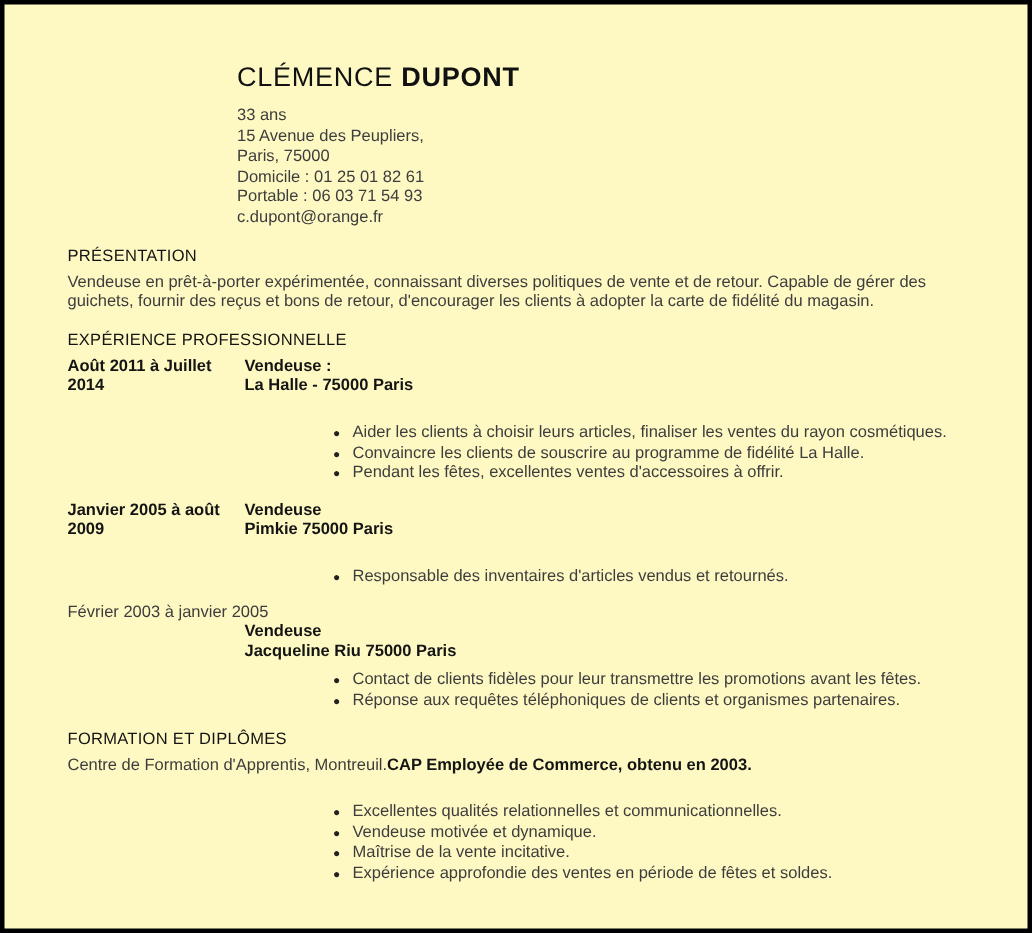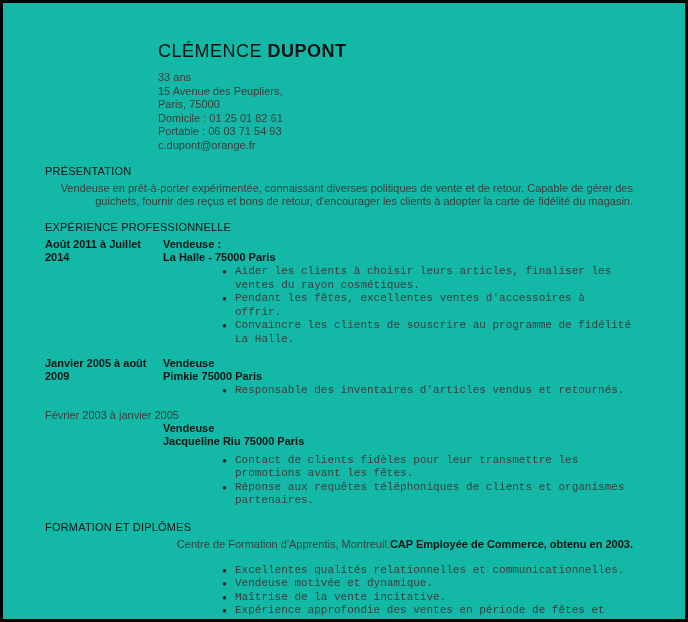--- a/index.html
+++ b/index.html
@@ -1,21 +1,21 @@
 <!DOCTYPE html>
 <html><head>
 <meta charset="utf-8">
 <style>
   html, body { margin: 0; padding: 0; background: #fff; }
   .page {
     width: 688px;
     height: 622px;
     box-sizing: border-box;
     border: 3px solid #000;
-    background: #14b8a6;
+    background: #fef9c3;
     padding: 38px 52px 0 42px;
     font-family: "Liberation Sans", "DejaVu Sans", sans-serif;
     font-size: 11px;
     line-height: 13px;
     color: #3d3d3d;
     overflow: hidden;
   }
   .name {
     margin: 0 0 10px 113px;
     font-size: 18px;
@@ -29,41 +29,40 @@
   .section { margin-top: 13px; }
   .section-title {
     margin: 0 0 4px 0;
     font-size: 11px;
     line-height: 13px;
     font-weight: normal;
     color: #141414;
     letter-spacing: 0.2px;
   }
   .indent { margin-left: 118px; }
-  .para { margin: 0; text-align: right; }
+  .para { margin: 0; }
   .job { display: flex; margin-bottom: 11px; }
   .job-dates {
     width: 118px;
     box-sizing: border-box;
     padding-right: 10px;
     flex-shrink: 0;
     font-weight: bold;
     color: #141414;
   }
   .job-body { flex: 1; }
   .job-title, .job-company { font-weight: bold; color: #141414; }
   .job-wide { display: block; margin-bottom: 11px; }
   .job-wide .job-dates { width: auto; padding: 0; font-weight: normal; color: #3d3d3d; }
   .job-wide .job-body { margin-left: 118px; }
   .job-wide ul.bullets { margin-top: 6px; }
   ul.bullets {
     list-style: none;
-    margin: 1px 0 0 0;
+    margin: 18px 0 0 0;
     padding: 0 0 0 72px;
-    font-family: Liberation Mono, monospace;
   }
   ul.bullets li { position: relative; line-height: 13.5px; }
   ul.bullets li::before {
     content: "●";
     position: absolute;
     left: -13px;
     top: 0;
     font-size: 8px;
     color: #222;
   }
@@ -93,22 +92,22 @@
   <div class="section">
     <h2 class="section-title">EXPÉRIENCE PROFESSIONNELLE</h2>
 
     <div class="job">
       <div class="job-dates">Août 2011 à Juillet 2014</div>
       <div class="job-body">
         <div class="job-title">Vendeuse :</div>
         <div class="job-company">La Halle - 75000 Paris</div>
         <ul class="bullets">
           <li>Aider les clients à choisir leurs articles, finaliser les ventes du rayon cosmétiques.</li>
+          <li>Convaincre les clients de souscrire au programme de fidélité La Halle.</li>
           <li>Pendant les fêtes, excellentes ventes d'accessoires à offrir.</li>
-          <li>Convaincre les clients de souscrire au programme de fidélité La Halle.</li>
         </ul>
       </div>
     </div>
 
     <div class="job">
       <div class="job-dates">Janvier 2005 à août 2009</div>
       <div class="job-body">
         <div class="job-title">Vendeuse</div>
         <div class="job-company">Pimkie 75000 Paris</div>
         <ul class="bullets">

